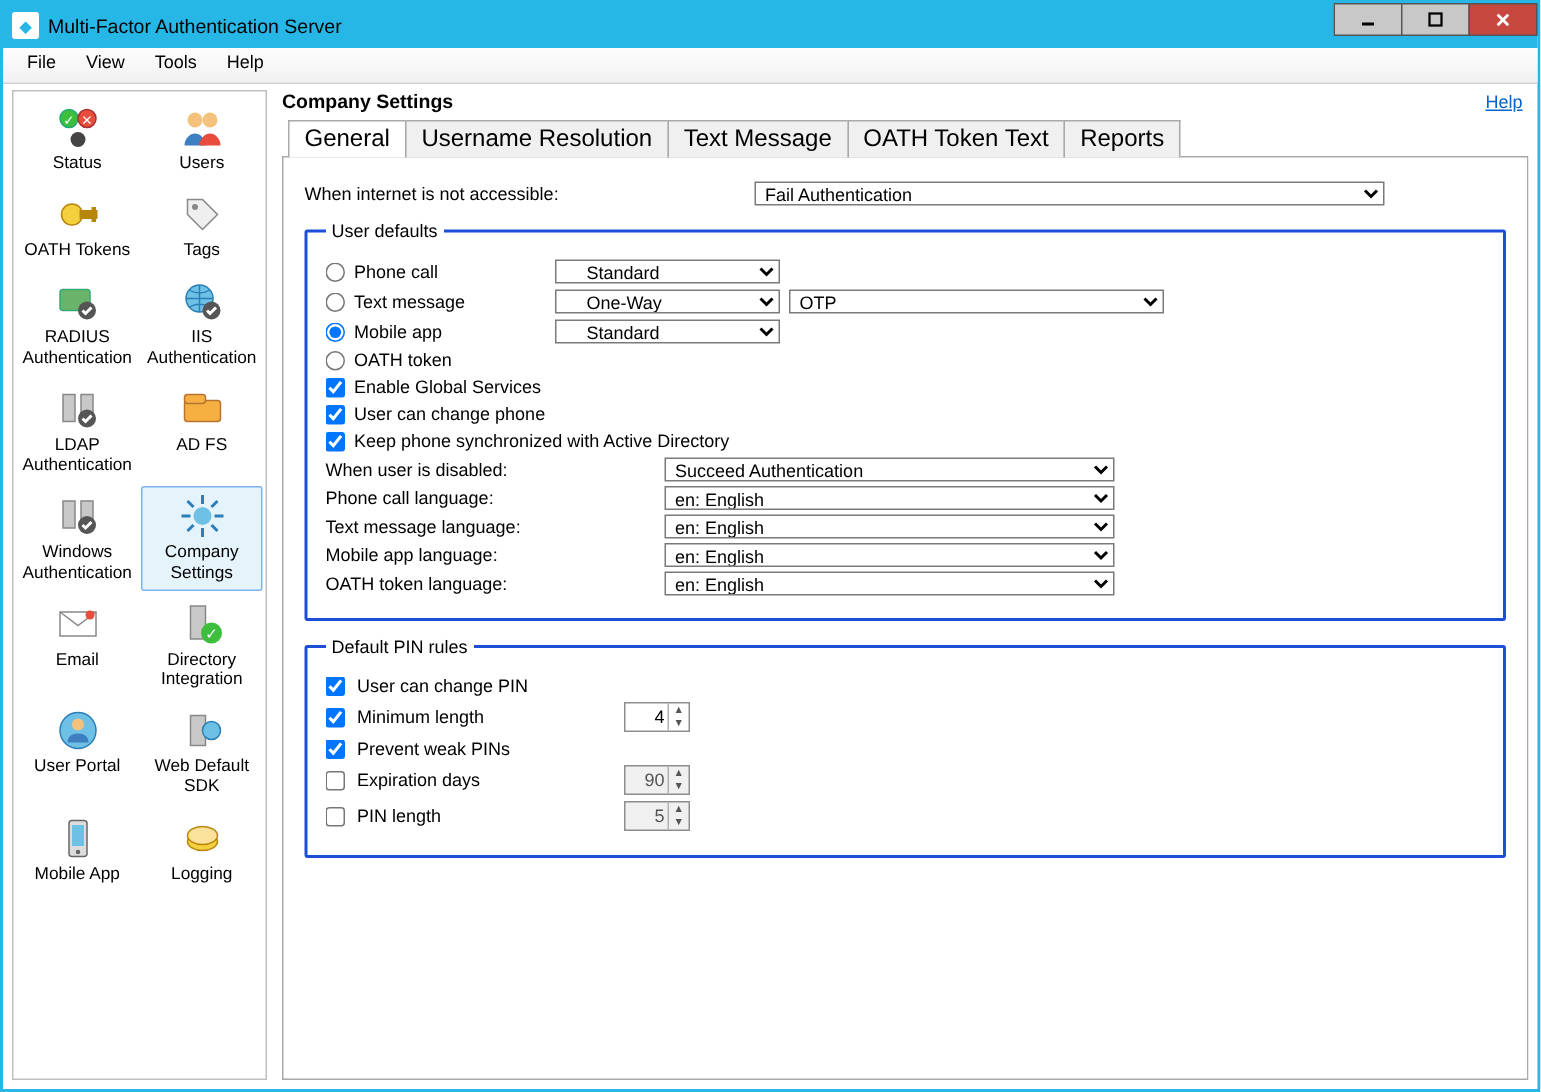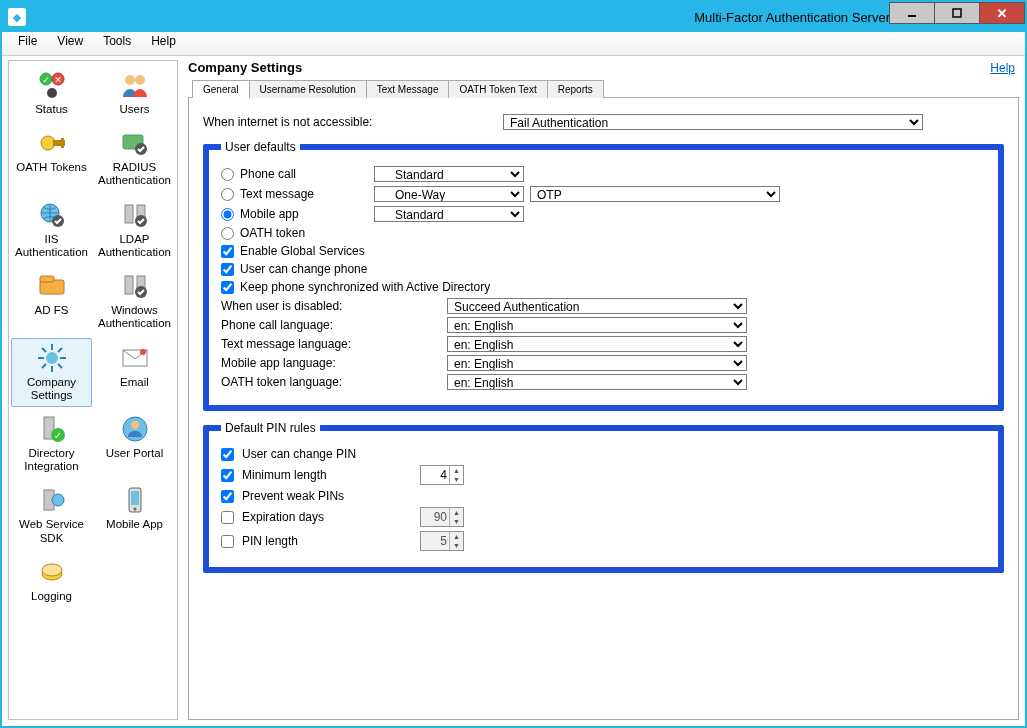--- a/index.html
+++ b/index.html
@@ -24,21 +24,21 @@
     color:#000;
     position:relative;
   }
   .titlebar .app-icon{
     width:18px;height:18px; margin:0 6px;
     background:#fff; border-radius:2px;
     display:flex;align-items:center;justify-content:center;
     font-size:11px; color:#26B7E6;
   }
   .titlebar .title{
-    flex:1; text-align:right; font-size:13px;
+    flex:1; text-align:left; font-size:13px;
   }
   .winbtns{ display:flex; height:100%; }
   .winbtn{
     width:46px;height:22px;
     border:1px solid #555;
     background:#C8C8C8;
     display:flex;align-items:center;justify-content:center;
     margin-left:-1px;
     font-size:13px; line-height:1;
   }
@@ -105,42 +105,42 @@
     display:flex;
     position:relative;
     padding-left:4px;
   }
   .tab{
     padding:3px 10px;
     border:1px solid #A9A9A9;
     border-bottom:none;
     background:#F0F0F0;
     margin-right:-1px;
-    font-size:10px;
+    font-size:16px;
     cursor:default;
     position:relative;
     top:1px;
   }
   .tab.active{
     background:#fff;
     z-index:2;
   }
   .tabpage{
     flex:1;
     border:1px solid #A9A9A9;
     padding:12px 14px;
     overflow:auto;
     background:#fff;
   }
   .row{
     display:flex; align-items:center; gap:10px; margin:4px 0;
   }
   .row .key{ width:290px; }
   fieldset{
-    border:6px solid #1d4ed8;
+    border:2px solid #1d4ed8;
     border-radius:2px;
     margin:10px 0;
     padding:8px 12px 12px 12px;
   }
   legend{ padding:0 4px; font-size:12px; }
   .radio-row, .check-row{ display:flex; align-items:center; gap:6px; margin:4px 0;}
   .radio-row .rlabel, .check-row .clabel{ width:128px; }
   select{
     font: inherit;
     border:1px solid #7A7A7A;
@@ -218,20 +218,27 @@
           <div class="icon-item">
             <span class="glyph"><svg viewBox="0 0 32 32">
                 <ellipse cx="12" cy="16" rx="7" ry="7" fill="#F4D03F" stroke="#B8860B"></ellipse>
                 <rect x="17" y="13" width="12" height="6" fill="#B8860B"></rect>
                 <rect x="25" y="11" width="3" height="10" fill="#B8860B"></rect>
               </svg></span>
             <div class="lbl">OATH Tokens</div>
           </div>
           <div class="icon-item">
             <span class="glyph"><svg viewBox="0 0 32 32">
+                <path d="M6 6h10l10 10-10 10L6 16z" fill="#EFEFEF" stroke="#888"></path>
+                <circle cx="11" cy="11" r="2" fill="#888"></circle>
+              </svg></span>
+            <div class="lbl">Tags</div>
+          </div>
+          <div class="icon-item">
+            <span class="glyph"><svg viewBox="0 0 32 32">
                 <rect x="4" y="8" width="20" height="14" rx="2" fill="#69B36B" stroke="#3a7"></rect>
                 <circle cx="22" cy="22" r="6" fill="#555"></circle>
                 <path d="M19 22l2 2 4-4" stroke="#fff" fill="none" stroke-width="2"></path>
               </svg></span>
             <div class="lbl">RADIUS Authentication</div>
           </div>
           <div class="icon-item">
             <span class="glyph"><svg viewBox="0 0 32 32">
                 <circle cx="14" cy="14" r="9" fill="#6EC1E4" stroke="#2a7fb8"></circle>
                 <path d="M5 14h18M14 5v18M7 8c4 3 10 3 14 0M7 20c4-3 10-3 14 0" stroke="#2a7fb8" fill="none"></path>
@@ -303,21 +310,21 @@
                 <circle cx="16" cy="12" r="4" fill="#F5C27D"></circle>
                 <path d="M9 24c0-4 3-6 7-6s7 2 7 6" fill="#3D7FC1"></path>
               </svg></span>
             <div class="lbl">User Portal</div>
           </div>
           <div class="icon-item">
             <span class="glyph"><svg viewBox="0 0 32 32">
                 <rect x="8" y="6" width="10" height="20" fill="#c8c8c8" stroke="#888"></rect>
                 <circle cx="22" cy="16" r="6" fill="#6EC1E4" stroke="#2a7fb8"></circle>
               </svg></span>
-            <div class="lbl">Web Service SDK</div>
+            <div class="lbl">Web Default SDK</div>
           </div>
           <div class="icon-item">
             <span class="glyph"><svg viewBox="0 0 32 32">
                 <rect x="10" y="4" width="12" height="24" rx="2" fill="#ddd" stroke="#666"></rect>
                 <rect x="12" y="7" width="8" height="14" fill="#6EC1E4"></rect>
                 <circle cx="16" cy="25" r="1.5" fill="#666"></circle>
               </svg></span>
             <div class="lbl">Mobile App</div>
           </div>
           <div class="icon-item">

